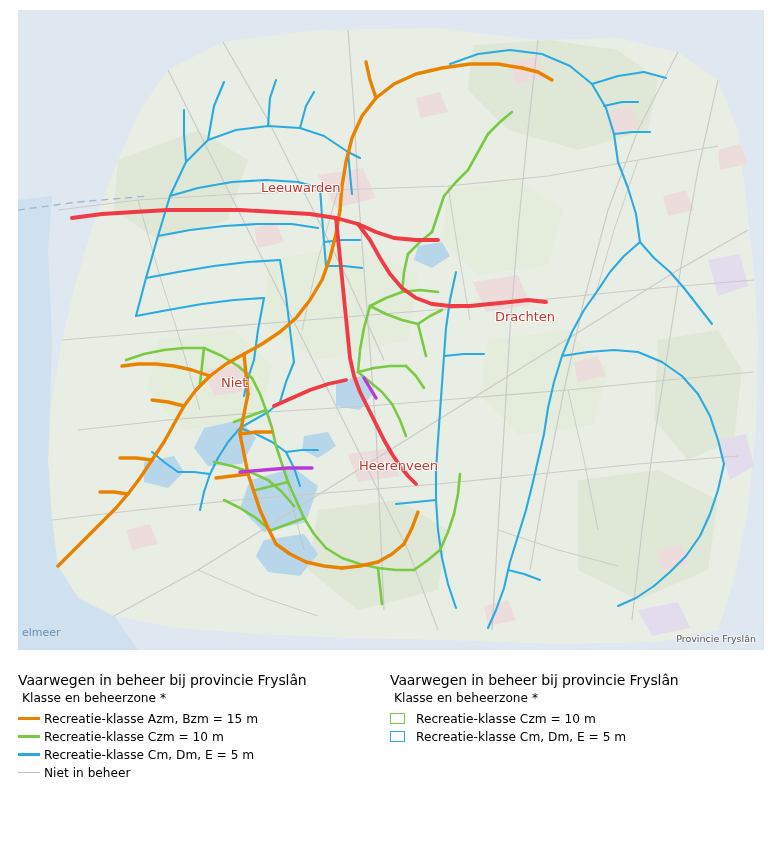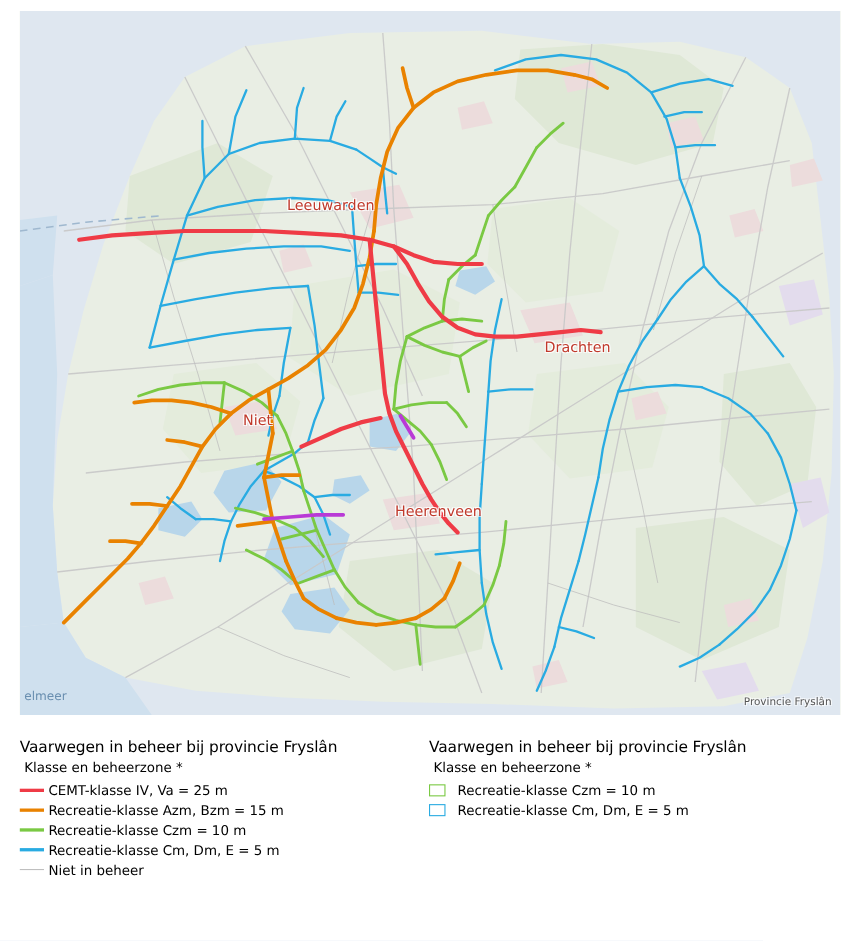--- a/index.html
+++ b/index.html
@@ -388,26 +388,20 @@
 
     <div class="attrib-label">Provincie Fryslân</div>
   </div>
 
   <div id="legend-row">
 
     <div class="legend-block">
       <div class="legend-title">Vaarwegen in beheer bij provincie Fryslân</div>
       <div class="legend-sub">Klasse en beheerzone *</div>
 
-      <div class="legend-item">
-        <span class="swatch-wrap">
-          <span class="swatch-line" style="background:#ef3b46; height:3.5px;"></span>
-        </span>
-        <span class="legend-label">CEMT-klasse IV, Va = 25 m</span>
-      </div>
 
 
       <div class="legend-item">
         <span class="swatch-wrap">
           <span class="swatch-line" style="background:#e98200; height:3.5px;"></span>
         </span>
         <span class="legend-label">Recreatie-klasse Azm, Bzm = 15 m</span>
       </div>
 
       <div class="legend-item">

